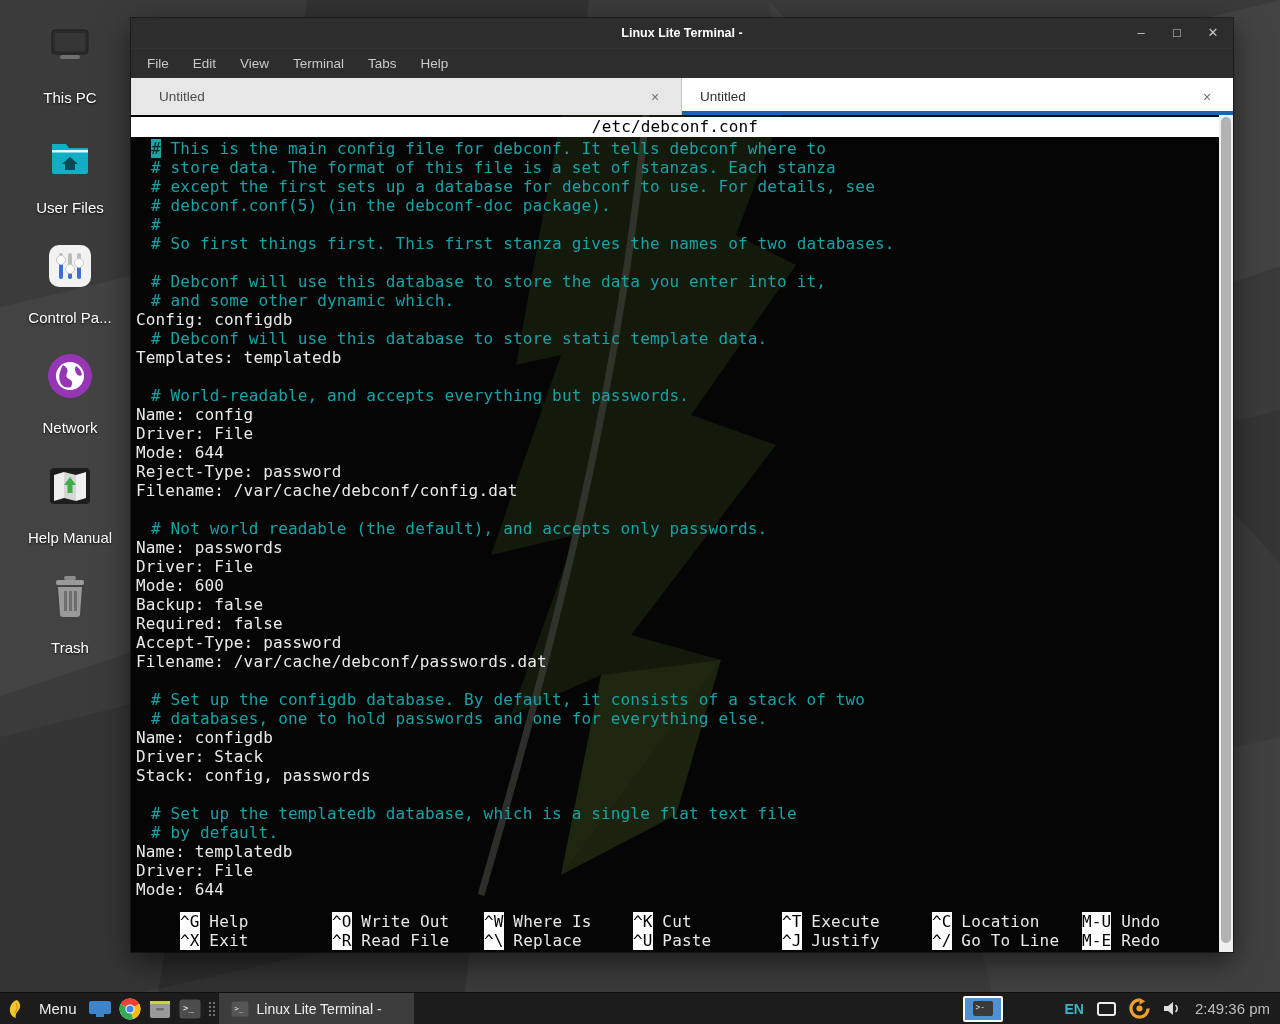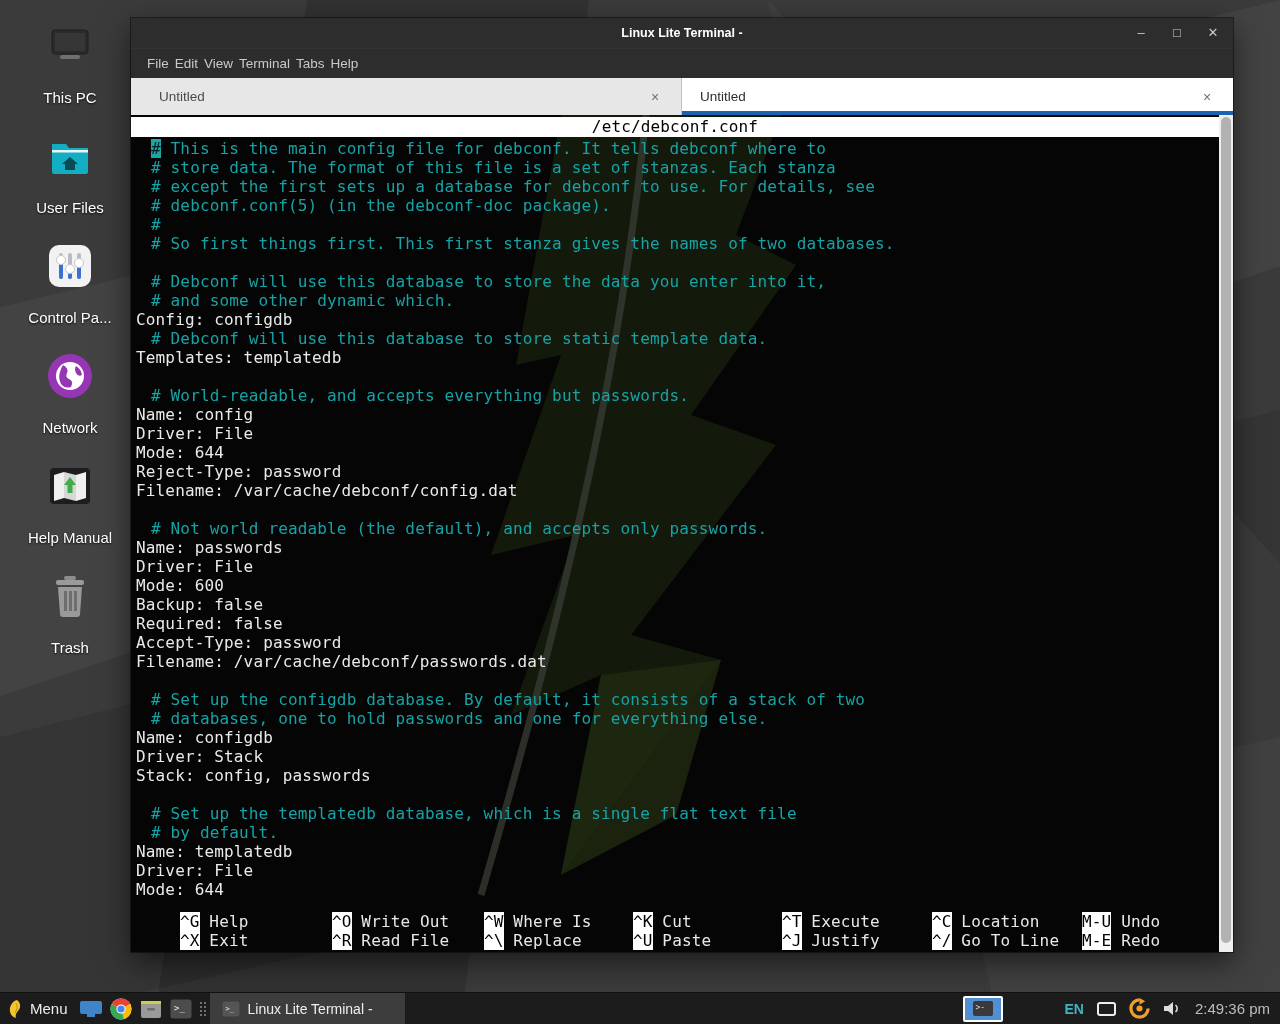--- a/index.html
+++ b/index.html
@@ -31,21 +31,21 @@
             box-shadow:0 10px 28px rgba(0,0,0,.55), 0 0 0 1px rgba(0,0,0,.45);
             display:flex; flex-direction:column; }
   .titlebar { height:30px; background:#2d2d2d; position:relative;
               display:flex; align-items:center; justify-content:center; flex:none; }
   .title-text { color:#fff; font-size:12.5px; font-weight:bold; }
   .win-controls { position:absolute; right:12px; top:0; height:30px;
                   display:flex; align-items:center; gap:20px; }
   .win-btn { color:#c9c9c9; font-size:13px; width:16px; text-align:center;
              cursor:pointer; line-height:30px; }
   .menubar { height:30px; background:#2d2d2d; display:flex; align-items:center;
-             padding-left:13px; gap:0; flex:none; border-top:1px solid #343434; }
+             padding-left:13px; gap:18px; flex:none; border-top:1px solid #343434; }
   .menu-item { color:#c9c9c9; font-size:13.5px; padding:2px 3px; cursor:pointer; }
 
   .tabbar { height:37px; display:flex; flex:none; background:#d8d8d8;border-radius:15px; }
   .tab { width:50%; position:relative; display:flex; align-items:center; cursor:pointer; }
   .tab.inactive { background:#e7e7e7; border-right:1px solid #c3c3c3; }
   .tab.active { background:#ffffff; }
   .tab .tab-label { font-size:13.5px; padding-left:28px; color:#4a4a4a; }
   .tab.active .tab-label { color:#2d2d2d; padding-left:18px; }
   .tab .tab-close { position:absolute; right:18px; color:#6e6e6e; font-size:14px;
                     width:16px; text-align:center; cursor:pointer; }
@@ -76,21 +76,21 @@
   .scrollbar { position:absolute; right:0; top:0; bottom:0; width:14px;
                background:#efefef; cursor:pointer; }
   .scroll-thumb { position:absolute; left:2px; width:10px; top:2px; bottom:9px;
                   background:#b2b2b2; border-radius:5px; }
 
   
   .taskbar { position:absolute; left:0; bottom:0; width:1280px; height:32px;
              background:#1c1c1c; border-top:1px solid #101010;
              display:flex; align-items:center; }
   .tb-left { display:flex; align-items:center; height:100%; }
-  .tb-menu { display:flex; align-items:center; gap:7px; padding:8px 8px; height:100%; cursor:pointer;justify-content:space-between; }
+  .tb-menu { display:flex; align-items:center; gap:16px; padding:8px 8px; height:100%; cursor:pointer;justify-content:space-between; }
   .tb-menu-label { color:#ececec; font-size:15px; }
   .tb-launcher { width:30px; height:100%; display:flex; align-items:center;
                  justify-content:center; cursor:pointer; }
   .tb-handle { width:8px; height:16px; margin:0 3px;
                background:radial-gradient(circle, #6f6f6f 1px, transparent 1.3px) 0 0/4px 4px; }
   .tb-task { display:flex; align-items:center; gap:8px; background:#3d3d3d;
              height:100%; padding:0 12px; min-width:195px; cursor:pointer; }
   .tb-task-label { color:#eeeeee; font-size:14px; white-space:nowrap; }
   .tb-right { margin-left:auto; display:flex; align-items:center; gap:13px;
               padding-right:10px; height:100%; }

